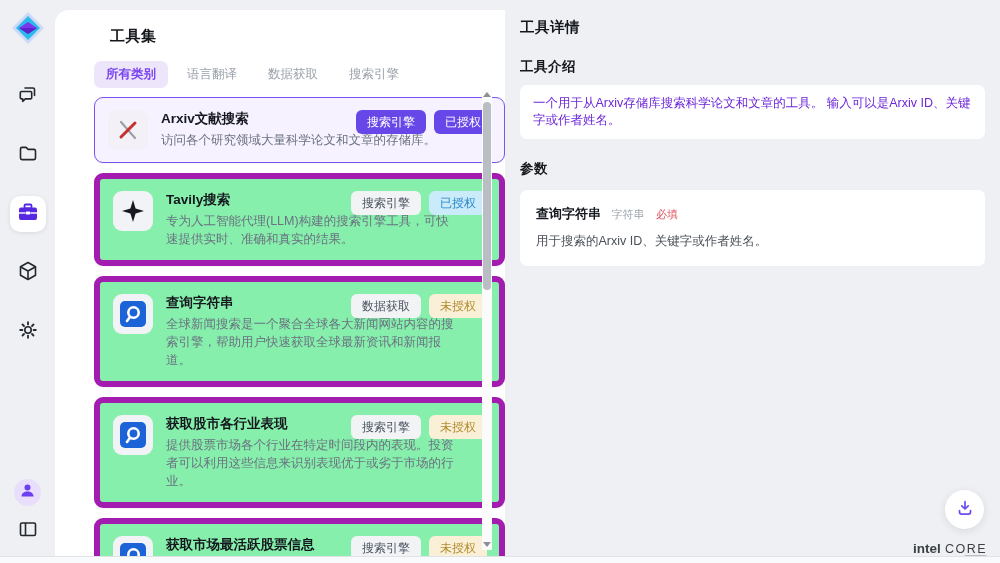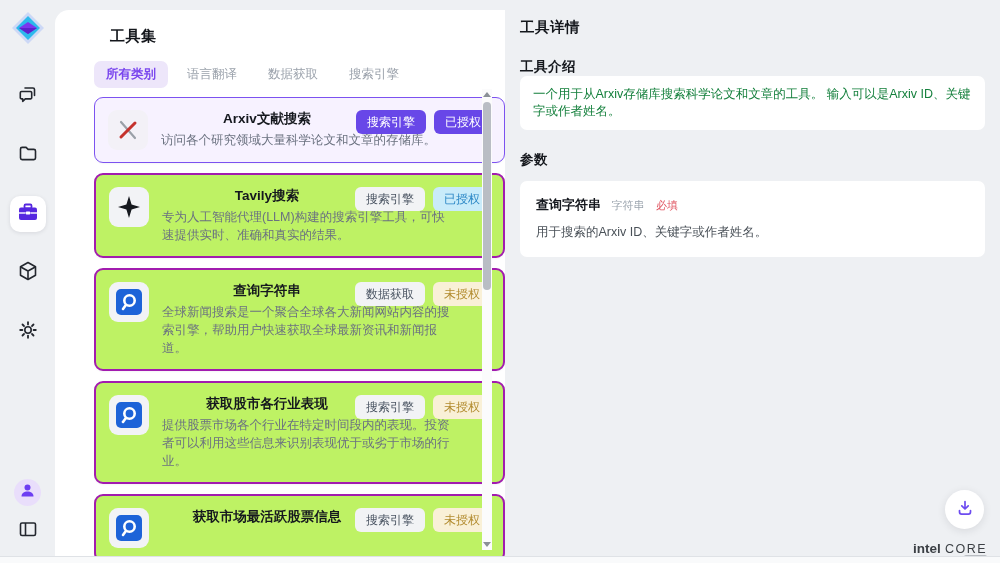--- a/index.html
+++ b/index.html
@@ -23,49 +23,49 @@
 
   
   .list-panel { position:absolute; left:55px; top:10px; width:450px; height:546px;
     background:#ffffff; border-radius:14px 0 0 0; overflow:hidden;padding-left:28px; }
   .panel-header { padding:17px 0 0 27px; font-size:15px; font-weight:bold; color:#14171c; letter-spacing:.5px; }
   .tabs { display:flex; align-items:flex-end; gap:7px; margin:15px 0 8px 11px; }
   .tab { font-size:12.5px; color:#9aa1ab; padding:5px 12px; border-radius:7px; cursor:pointer; white-space:nowrap; }
   .tab.active { background:#ede6fa; color:#7a46ee; font-weight:bold; }
   .cards { position:relative; margin:9px 0 0 11px; width:411px; height:460px;
     display:flex; flex-direction:column; gap:10px; overflow:hidden; }
-  .tool-card { position:relative; background:#bef264; border:2px solid #a21caf; border-radius:9px;
+  .tool-card { position:relative; background:#86efac; border:6px solid #a21caf; border-radius:9px;
     padding:12px 13px; display:flex; gap:13px; box-shadow:0 1px 2px rgba(25,30,40,.04);
     cursor:pointer; flex-shrink:0; }
   .tool-card.selected { border:1.5px solid #7c52f0; background:#f7f2ff; }
   .tool-icon { width:40px; height:40px; border-radius:9px; background:#f2f3f6; flex-shrink:0;
     display:flex; align-items:center; justify-content:center; }
   .tool-card.selected .tool-icon { background:#f3f1f7; }
-  .tool-title { font-size:13.5px; font-weight:bold; color:#15181e; line-height:18px; padding-right:118px;text-align:center; }
+  .tool-title { font-size:13.5px; font-weight:bold; color:#15181e; line-height:18px; padding-right:118px; }
   .tool-desc { font-size:12.5px; color:#6b7280; line-height:18px; margin-top:3px; max-width:294px; }
   .badges { position:absolute; top:12px; right:12px; display:flex; gap:8px; }
   .badge { font-size:12px; line-height:1; padding:6px 11px; border-radius:6px; white-space:nowrap; }
   .badge-solid { background:#6847e8; color:#ffffff; }
   .badge-gray  { background:#f2f3f5; color:#4b5563; }
   .badge-blue  { background:#c9ebfa; color:#2c87c6; }
   .badge-yellow{ background:#f9f0d7; color:#b28b2e; }
 
   
   .scrollbar { position:absolute; right:13px; top:79px; width:10px; height:461px; background:#fbfbfc; }
   .sb-arrow { position:absolute; left:1px; width:0; height:0; border-left:4px solid transparent; border-right:4px solid transparent; cursor:pointer; }
   .sb-up   { top:3px;  border-bottom:5px solid #8b9097; }
   .sb-down { bottom:3px; border-top:5px solid #8b9097; }
   .sb-thumb { position:absolute; left:1px; top:13px; width:8px; height:188px; background:#b9bdc4; border-radius:4px; cursor:pointer; }
 
   
   .detail-panel { position:absolute; left:505px; top:0; width:495px; height:556px; padding:18px 15px 0 15px; }
   .detail-title { font-size:14.5px; font-weight:bold; color:#14171c; letter-spacing:.5px; }
   .section-heading { font-size:13.5px; font-weight:bold; color:#14171c; margin-top:21px; letter-spacing:.5px; }
-  .intro-card { margin-top:0; background:#fff; border-radius:7px; padding:10px 13px;
-    font-size:12.5px; color:#15803d; line-height:17px; }
+  .intro-card { margin-top:9px; background:#fff; border-radius:7px; padding:10px 13px;
+    font-size:12.5px; color:#6d28d9; line-height:17px; }
   .param-card { margin-top:12px; background:#fff; border-radius:7px; padding:14px 16px 16px; }
   .param-name { font-size:13px; font-weight:bold; color:#15181e; }
   .param-type { font-size:11px; color:#9aa3ad; margin-left:6px; }
   .param-required { font-size:11px; color:#e05561; margin-left:7px; }
   .param-desc { margin-top:10px; font-size:12.5px; color:#4a5158; }
 
   
   .download-fab { position:absolute; right:16px; bottom:34px; width:39px; height:39px; border-radius:50%;
     background:#ffffff; box-shadow:0 2px 8px rgba(25,30,40,.10); display:flex; align-items:center; justify-content:center; cursor:pointer; }
   .intel-logo { position:absolute; right:13px; bottom:7px; color:#3c4045; display:flex; align-items:baseline; cursor:default; }

